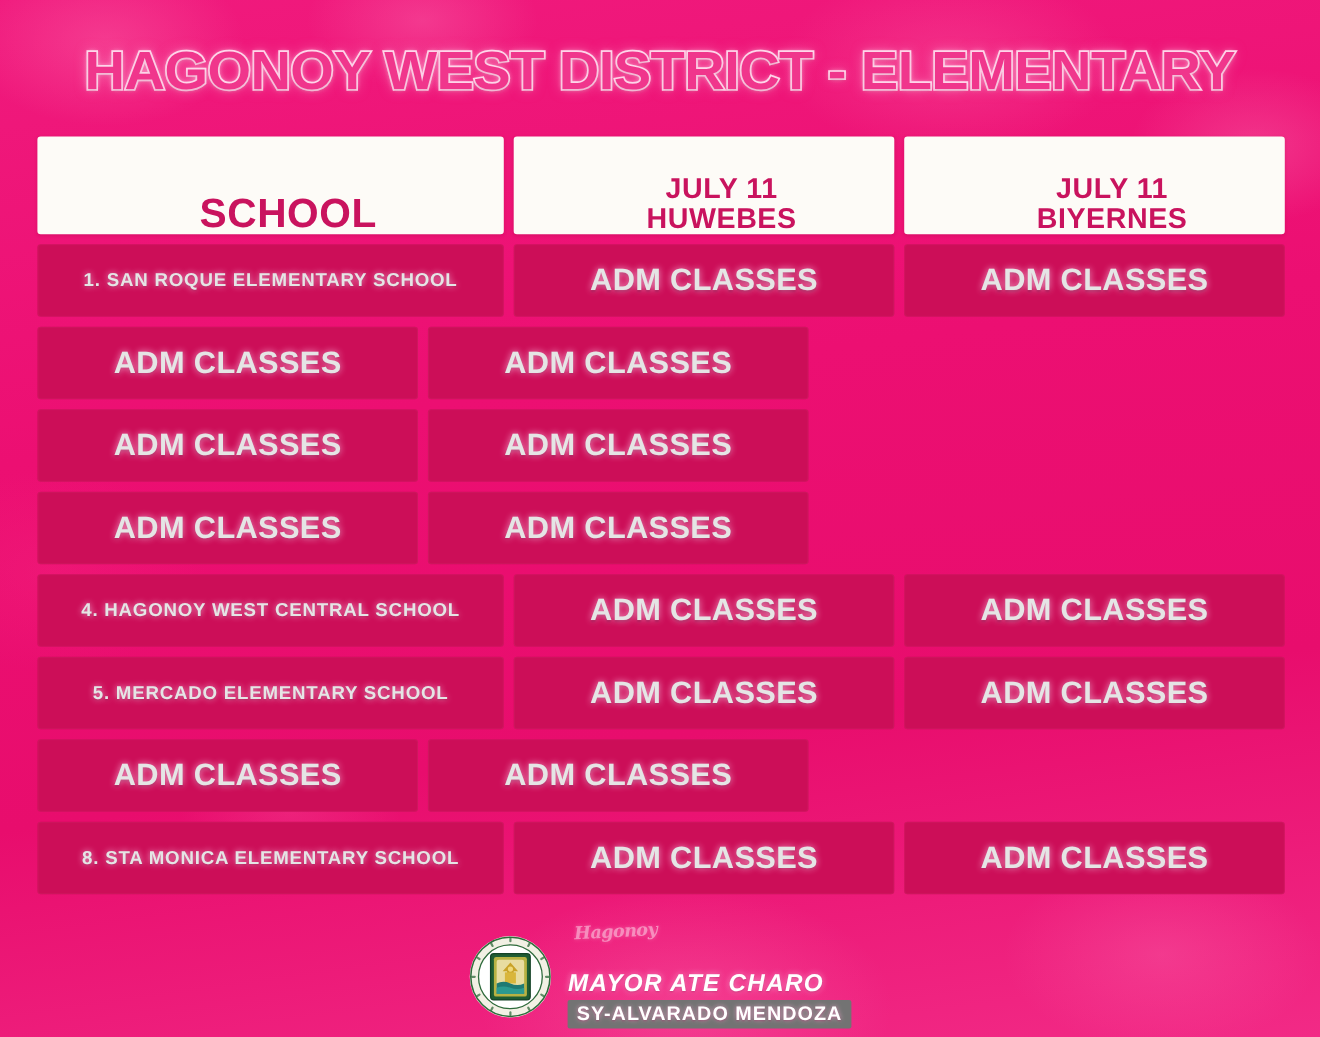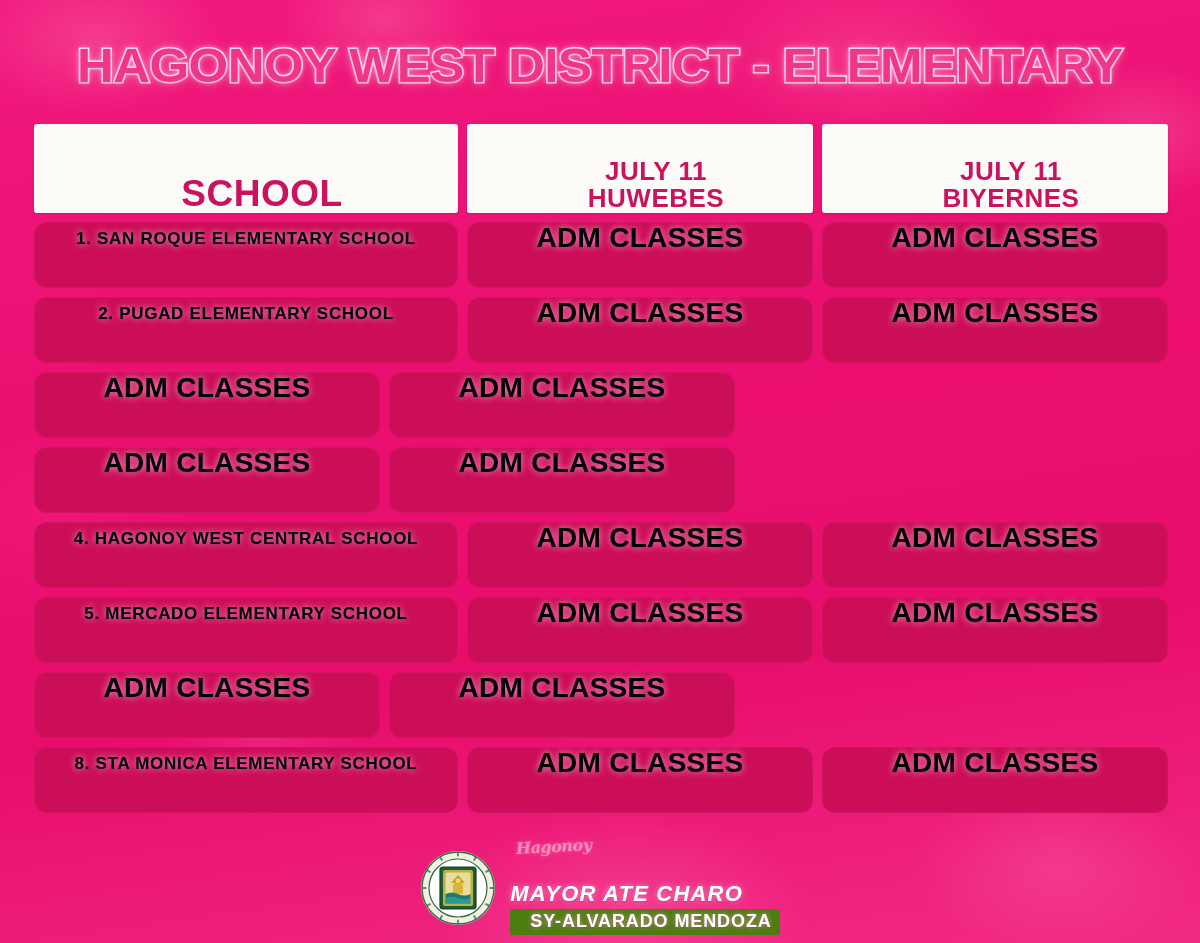--- a/index.html
+++ b/index.html
@@ -97,27 +97,27 @@
     line-height:1.06;
     box-shadow:0 1px 3px rgba(150,0,60,.22);
     padding-left:32px;
   }
   #header-school-label { font-size:37px; letter-spacing:.5px; }
   .hday-label { font-size:26px; letter-spacing:.5px; }
 
   
   .bcell {
     background:#cc0e58;
-    border-radius:13px;
+    border-radius:3px;
     min-height:66px;
     display:flex;
-    align-items:flex-start;
+    align-items:center;
     justify-content:center;
     text-align:center;
-    color:#000000;
+    color:#e5e5e5;
     box-shadow:inset 0 0 0 1px rgba(255,255,255,.04);
   }
   .school-name {
     font-size:17px;
     font-weight:bold;
     letter-spacing:.7px;
     line-height:1.25;
     padding:6px 14px;
     text-shadow:0 0 6px rgba(255,190,225,.9), 0 1px 2px rgba(120,0,55,.5);
   }
@@ -178,22 +178,22 @@
     text-shadow:0 0 6px rgba(255,170,215,.8), 0 1px 2px rgba(130,0,60,.45);
     margin-top:28px;
   }
   #mayor-surname {
     margin-top:2px;
     font-size:18px;
     font-weight:bold;
     color:#ffffff;
     letter-spacing:.9px;
     white-space:nowrap;
-    background:#4d7c0f;
-    padding:2px 8px 3px 20px;
+    background:#737373;
+    padding:2px 8px 3px 8px;
     border-radius:2px;
     text-shadow:0 0 5px rgba(255,180,220,.75), 0 1px 2px rgba(130,0,60,.45);
   }
 </style>
 </head>
 <body>
 
 <div id="backdrop"></div>
 
 <div id="page">
@@ -222,23 +222,20 @@
         </div>
       <div class="bcell cell-day">
           <span class="adm-label">ADM CLASSES</span>
         </div>
       <div class="bcell cell-day">
           <span class="adm-label">ADM CLASSES</span>
         </div>
     </div>
 
     <div class="trow">
-      <div class="bcell cell-school">
-          <span class="school-name">2. PUGAD ELEMENTARY SCHOOL</span>
-        </div>
       <div class="bcell cell-day">
           <span class="adm-label">ADM CLASSES</span>
         </div>
       <div class="bcell cell-day">
           <span class="adm-label">ADM CLASSES</span>
         </div>
     </div>
 
     <div class="trow">
       <div class="bcell cell-day">

